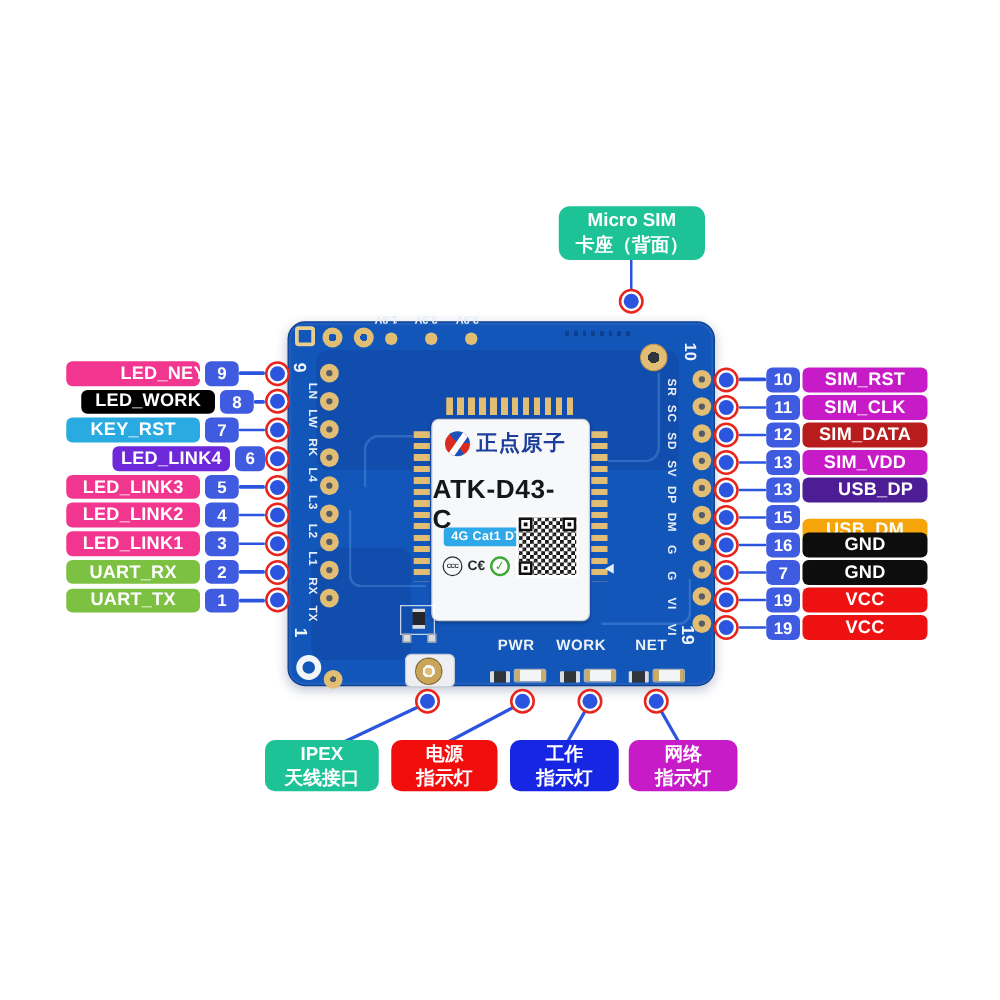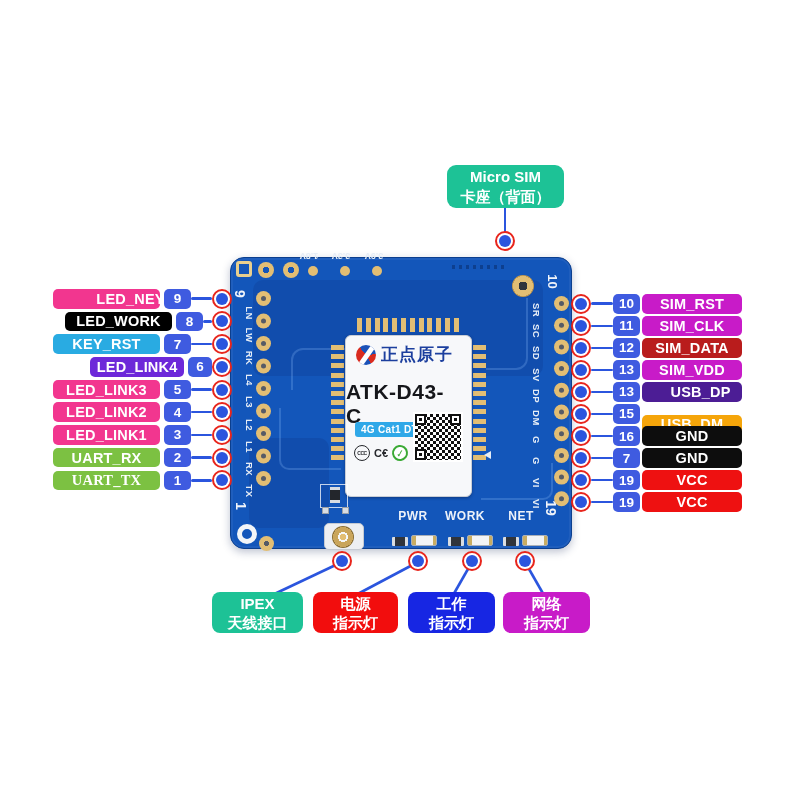--- a/index.html
+++ b/index.html
@@ -275,21 +275,21 @@
     </div>
     <div class="prow">
       <div class="plabel" style="background: rgb(124, 193, 66);">UART_RX</div>
       <div class="pbadge">2</div>
       <div class="pline"></div>
       <div class="pring">
           <div class="pdot"></div>
         </div>
     </div>
     <div class="prow">
-      <div class="plabel" style="background: rgb(124, 193, 66); font-family: Liberation Serif, serif;">UART_TX</div>
+      <div class="plabel" style="background: rgb(124, 193, 66);">UART_TX</div>
       <div class="pbadge">1</div>
       <div class="pline"></div>
       <div class="pring">
           <div class="pdot"></div>
         </div>
     </div>
   </div>
 
   <div class="pin-rows rows-right">
     <div class="prow">

